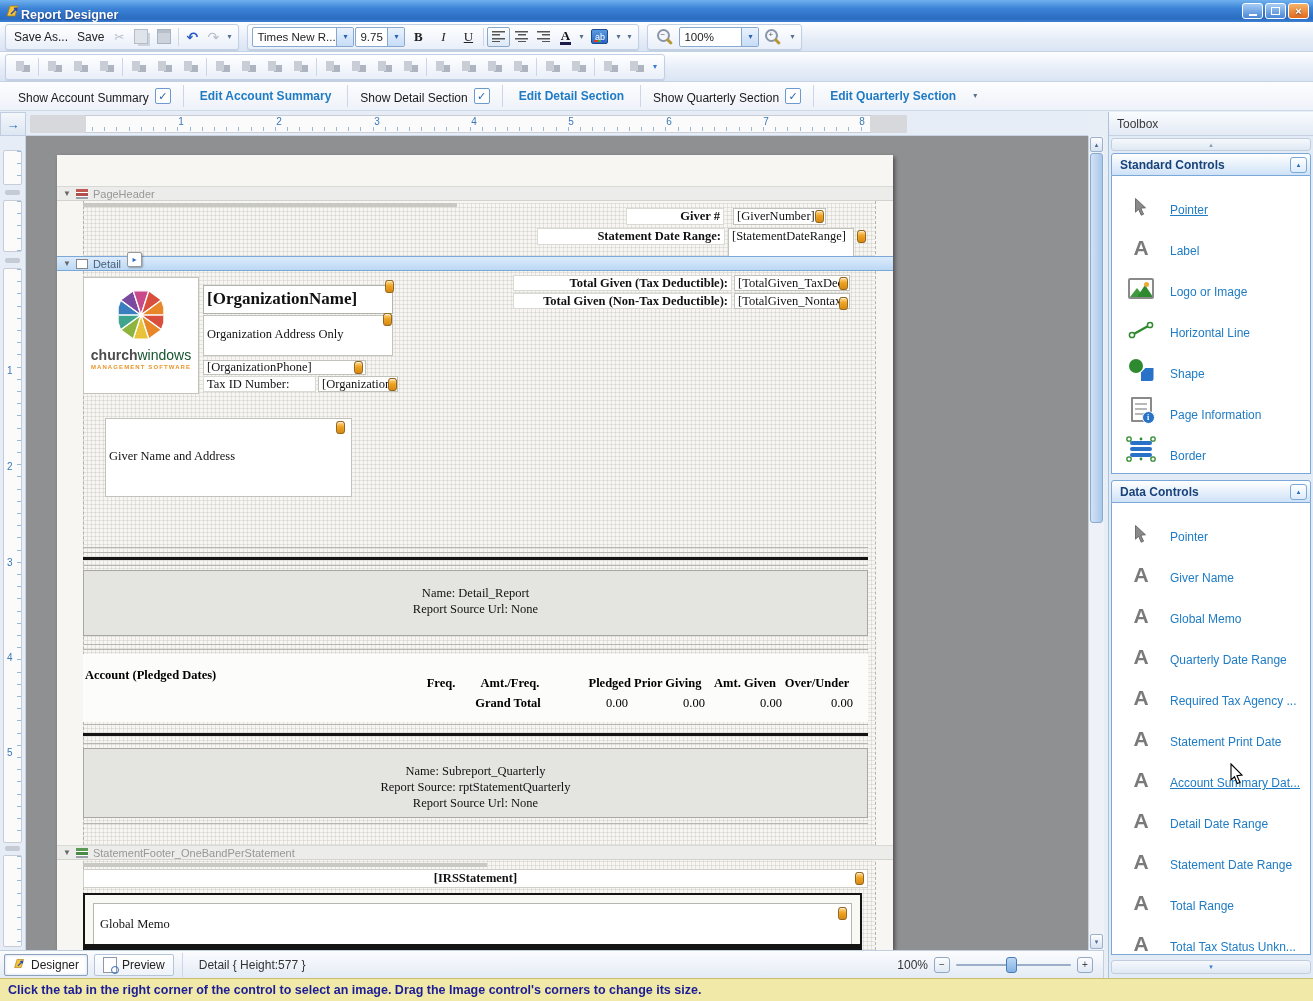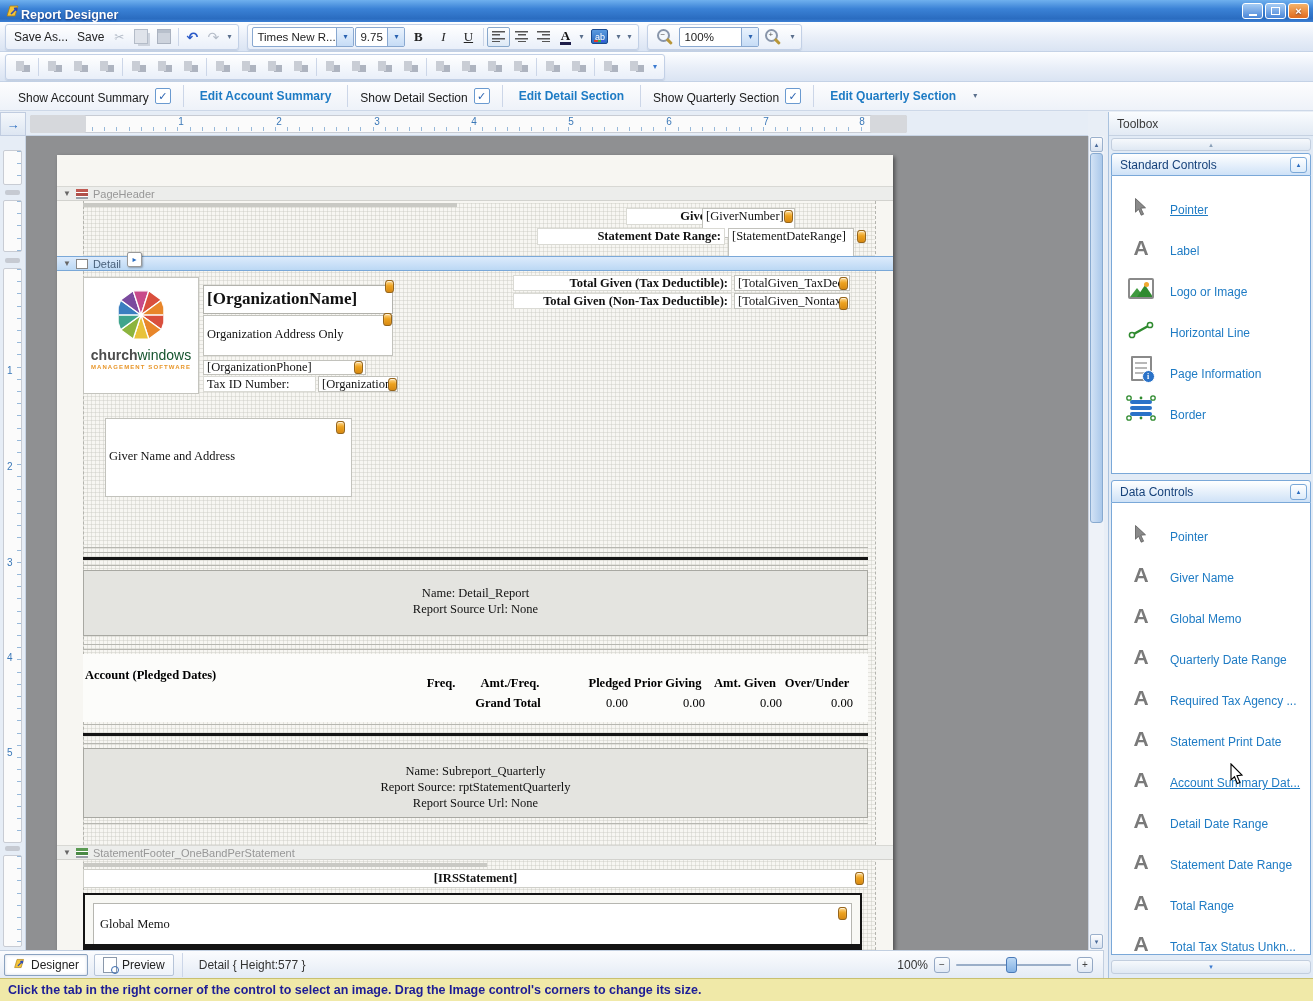--- a/index.html
+++ b/index.html
@@ -107,21 +107,21 @@
   .logo-box{position:absolute;left:26px;top:122px;width:116px;height:117px;background:#fff;border:1px solid #c4c4be;box-sizing:border-box;display:flex;flex-direction:column;align-items:center;padding-top:6px}
   .logo-words{font-size:14px;margin-top:1px;line-height:1.1}
   .lw1{font-weight:bold;color:#4c4c4c}.lw2{color:#14532d}
   .logo-tag{font-size:6px;color:#e8962a;letter-spacing:1.1px;font-weight:bold;margin-top:1px}
 
   
   .toolbox{position:absolute;left:1108px;top:112px;width:205px;height:866px;background:#e2ebf6;border-left:1px solid #aac2de;box-sizing:border-box}
   .tbx-title{position:absolute;left:0;top:0;right:0;height:24px;background:linear-gradient(#fafcfe,#e2eaf4);border-bottom:1px solid #c6d2e2;box-sizing:border-box;display:flex;align-items:center;padding-left:8px;color:#3a3a3a}
   .tbx-collapse{position:absolute;left:2px;right:2px;top:26px;height:13px;background:linear-gradient(#f6f9fc,#dfe8f3);border:1px solid #c2cede;border-radius:3px;display:flex;align-items:center;justify-content:center;color:#8aa0b8;font-size:7px;box-sizing:border-box}
   .tbx-ghead{position:absolute;left:2px;right:2px;height:23px;background:linear-gradient(#ffffff,#cfe2f7);border:1px solid #7aa8d8;border-radius:3px 3px 0 0;box-sizing:border-box;display:flex;align-items:center;padding:0 3px 0 8px}
-  .tbx-gtitle{font-weight:normal;color:#17427a;font-size:12px;flex:1}
+  .tbx-gtitle{font-weight:bold;color:#17427a;font-size:12px;flex:1}
   .tbx-toggle{width:17px;height:16px;border:1px solid #7aa8d8;border-radius:3px;background:linear-gradient(#fff,#dcebfa);color:#2a6cc0;font-size:7px;display:flex;align-items:center;justify-content:center;box-sizing:border-box}
   .tbx-body{position:absolute;left:2px;right:2px;background:#fff;border:1px solid #7aa8d8;border-top:none;box-sizing:border-box;overflow:hidden}
   .tbx-item{height:41px;display:flex;align-items:flex-end}
   .tbx-ico{width:58px;display:flex;align-items:center;justify-content:center}
   .tbx-lbl{color:#1e7bc4;font-size:12px;white-space:nowrap}
   .u{text-decoration:underline}
   .ico-a{font-size:21px;font-weight:bold;color:#7a7a7a;line-height:1}
   .ico-image{position:relative;width:26px;height:21px;border:2px solid #8a8a8a;border-radius:2px;background:#fff;box-sizing:border-box;overflow:hidden}
   .ico-image .m1{position:absolute;bottom:0;left:0;width:0;height:0;border-left:7px solid transparent;border-right:7px solid transparent;border-bottom:9px solid #3f9a3f}
   .ico-image .m2{position:absolute;bottom:0;left:7px;width:0;height:0;border-left:8px solid transparent;border-right:8px solid transparent;border-bottom:12px solid #2f8a2f}
@@ -386,21 +386,21 @@
 
       <div class="band-strip" style="top:31px">
         <i class="tri">▼</i>
         <i class="band-ico ph"></i>
         <span class="band-label">PageHeader</span>
       </div>
       <div class="topbar-gray" style="left:26px;top:48px;width:374px"></div>
       <div class="ctl" style="left:569px;top:53px;width:98px;height:17px">
         <span class="t right bold">Giver #</span>
       </div>
-      <div class="ctl fld" style="left:645px;top:53px;width:93px;height:30px">
+      <div class="ctl fld" style="left:676px;top:53px;width:93px;height:17px">
         <span class="t">[GiverNumber]</span>
         <i class="db"></i>
       </div>
       <div class="ctl" style="left:480px;top:73px;width:188px;height:17px">
         <span class="t right bold">Statement Date Range:</span>
       </div>
       <div class="ctl fld" style="left:671px;top:73px;width:126px;height:32px">
         <span class="t">[StatementDateRange]</span>
         <i class="db out"></i>
       </div>
@@ -576,20 +576,29 @@
       </div>
       <div class="tbx-item">
         <span class="tbx-ico">
             <svg width="26" height="20" viewBox="0 0 26 20">
               <line x1="4" y1="15" x2="22" y2="5" stroke="#2e8a2e" stroke-width="2.4"></line>
               <circle cx="4" cy="15" r="2.6" fill="#fff" stroke="#2e8a2e" stroke-width="1.5"></circle>
               <circle cx="22" cy="5" r="2.6" fill="#fff" stroke="#2e8a2e" stroke-width="1.5"></circle>
             </svg>
           </span>
         <span class="tbx-lbl">Horizontal Line</span>
+      </div>
+      <div class="tbx-item">
+        <span class="tbx-ico">
+            <span class="ico-shape">
+              <span class="c"></span>
+              <span class="s"></span>
+            </span>
+          </span>
+        <span class="tbx-lbl">Shape</span>
       </div>
       <div class="tbx-item">
         <span class="tbx-ico">
             <span class="ico-pageinfo">
               <span class="pi-badge">i</span>
             </span>
           </span>
         <span class="tbx-lbl">Page Information</span>
       </div>
       <div class="tbx-item">

